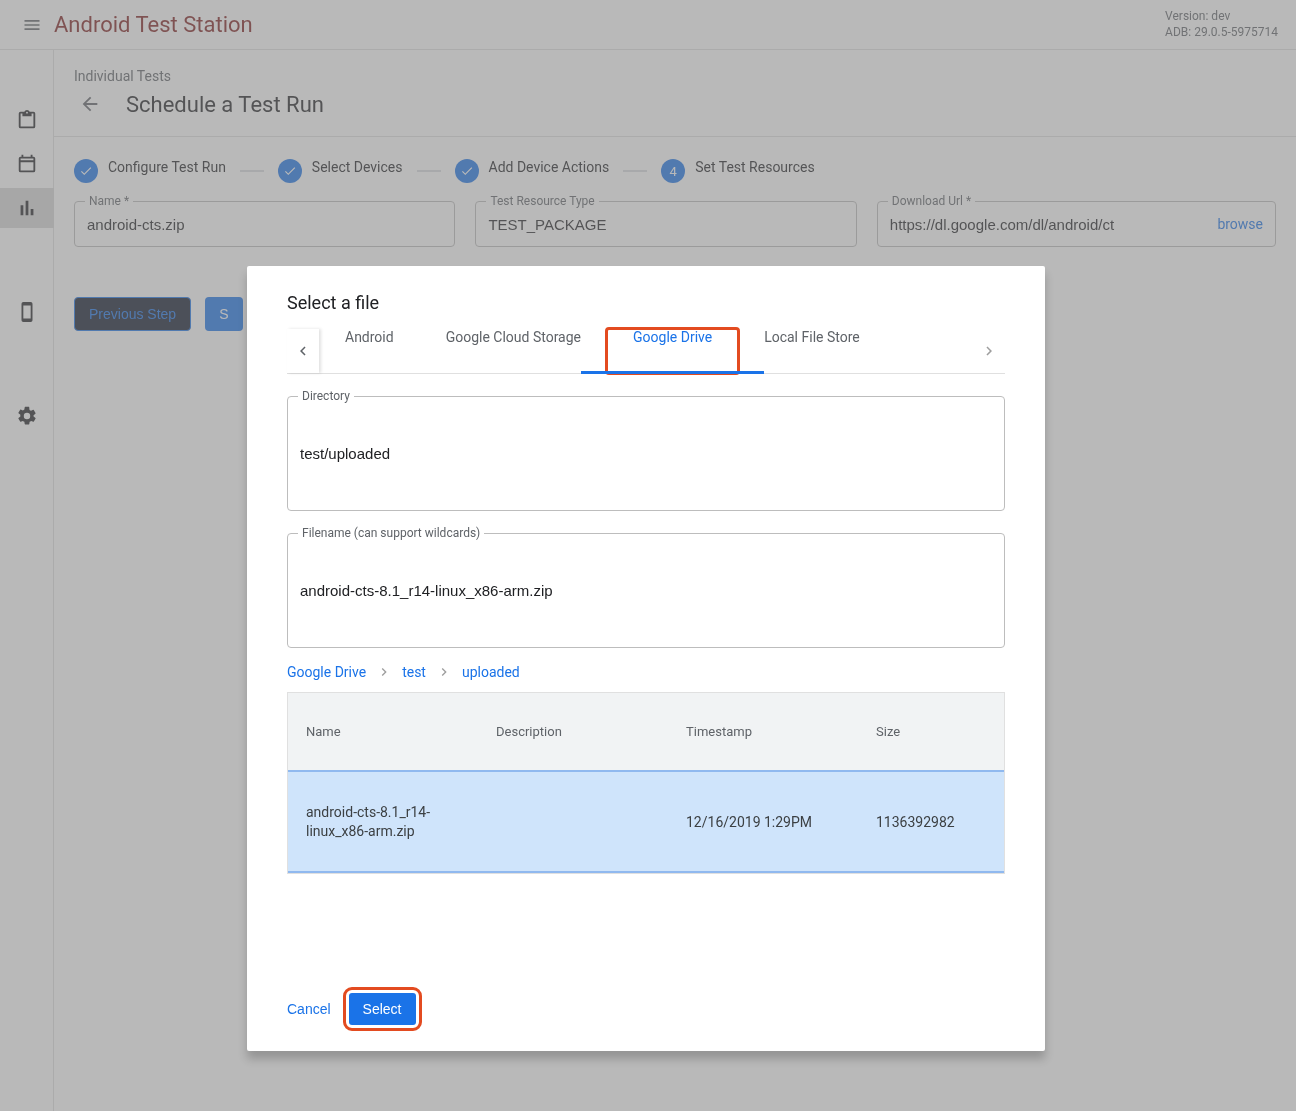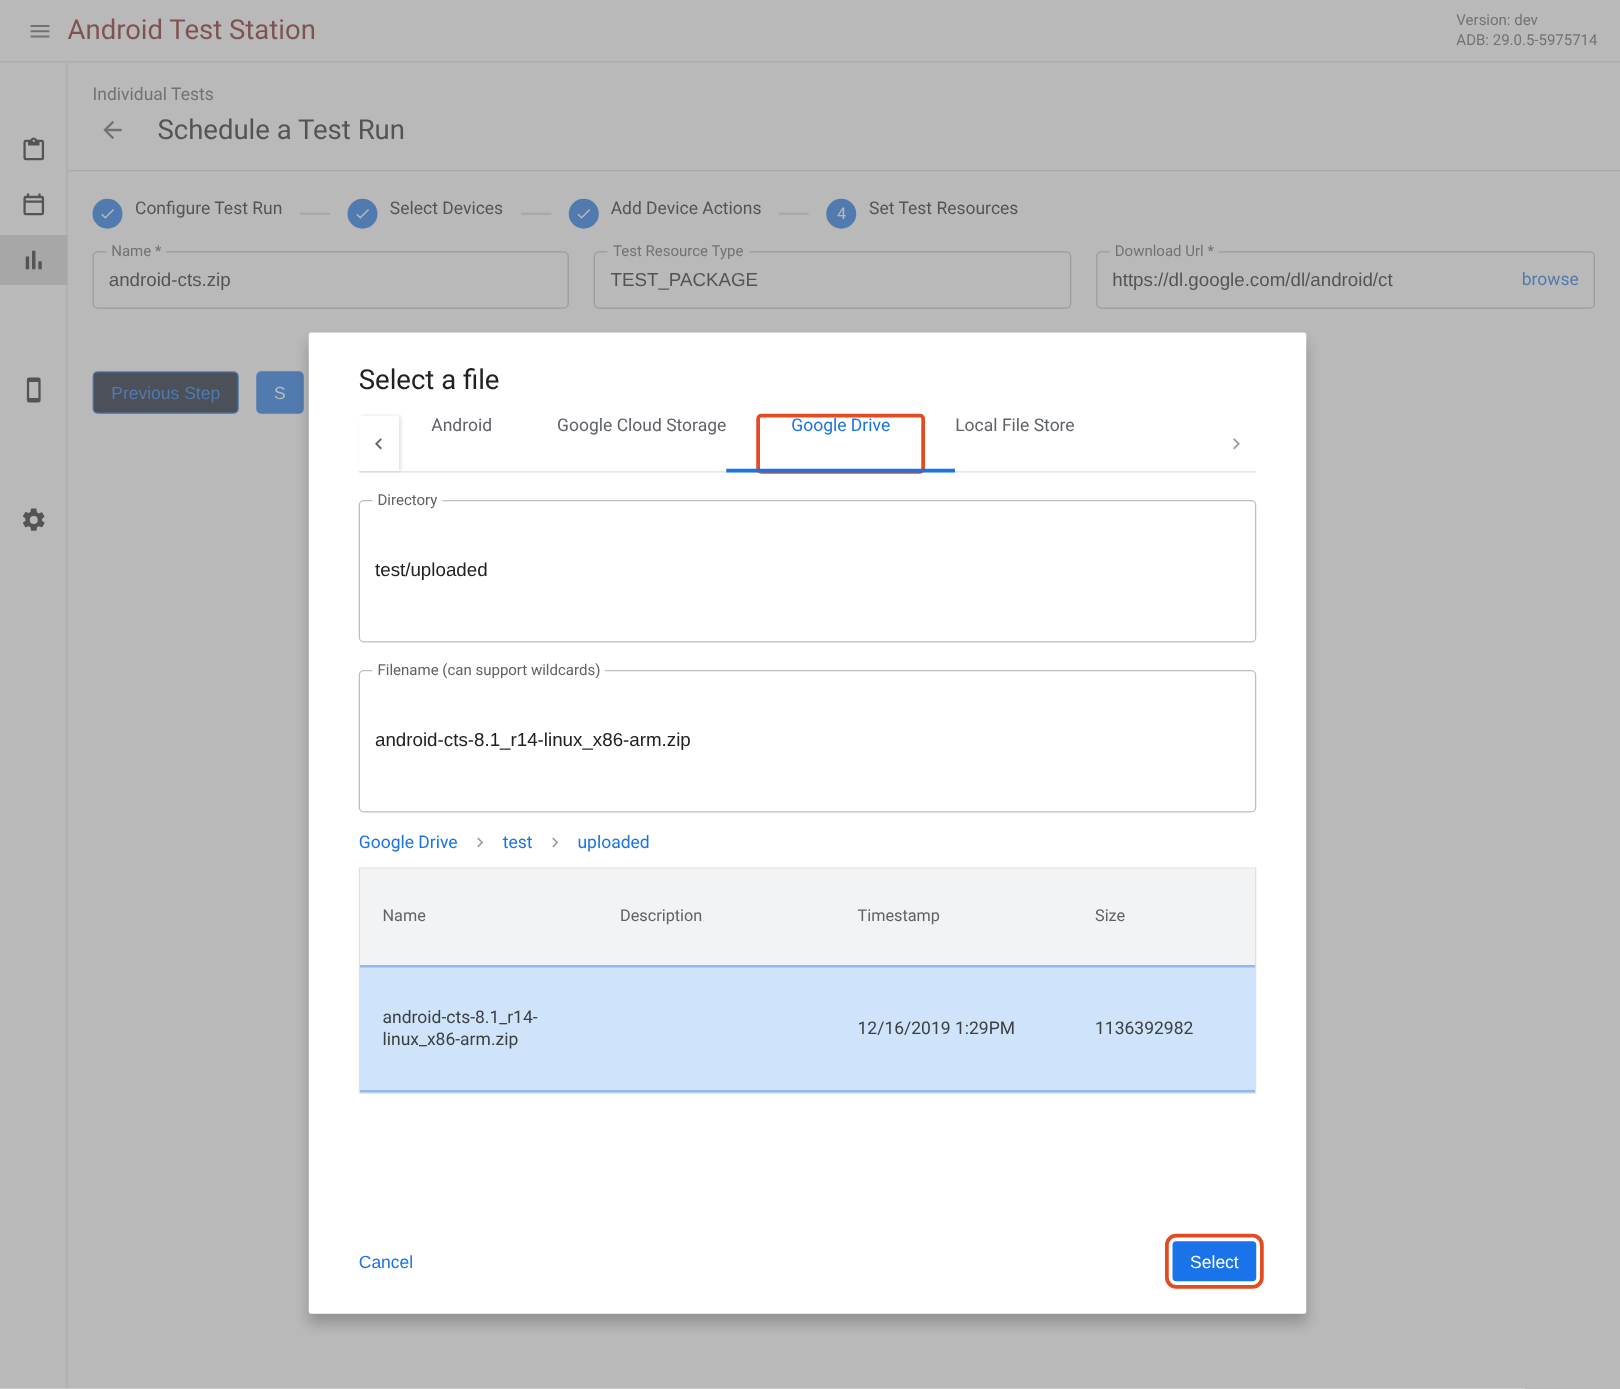--- a/index.html
+++ b/index.html
@@ -167,21 +167,21 @@
   width: 798px; height: 785px;
   background: #fff;
   z-index: 20;
   border-radius: 2px;
   display: flex; flex-direction: column;
   box-shadow: 0 8px 10px rgba(0,0,0,.2);
 }
 .modal-inner { padding: 26px 40px 14px; display:flex; flex-direction:column; flex:1; }
 .modal-title {
   font-family: "Google Sans", "Roboto", sans-serif;
-  font-size: 22px; font-weight: 400;
+  font-size: 18px; font-weight: 400;
 }
 .tabstrip {
   margin-top: 16px;
   display: flex; align-items: center;
   border-bottom: 1px solid #e0e0e0;
   position: relative;
 }
 .tab-arrow {
   width: 32px; height: 44px;
   display: flex; align-items: center; justify-content: center;
@@ -242,21 +242,20 @@
   border-bottom: 2px solid #90b9ef;
   cursor: pointer;
   font-size: 14px;
   color: #3c4043;
 }
 .ft-row .name { line-height: 1.3; padding-right: 8px; }
 .modal-spacer { flex: 1; }
 .modal-actions {
   display: flex; align-items: center; gap: 18px;
   padding: 6px 0 12px;
-  justify-content: space-between;
 }
 .btn-text {
   color: #1a73e8; background: none; border: none;
   font-size: 14px; cursor: pointer;
 }
 .select-btn {
   outline: 3px solid #e34b20;
   outline-offset: 3px;
   border-radius: 3px;
 }

